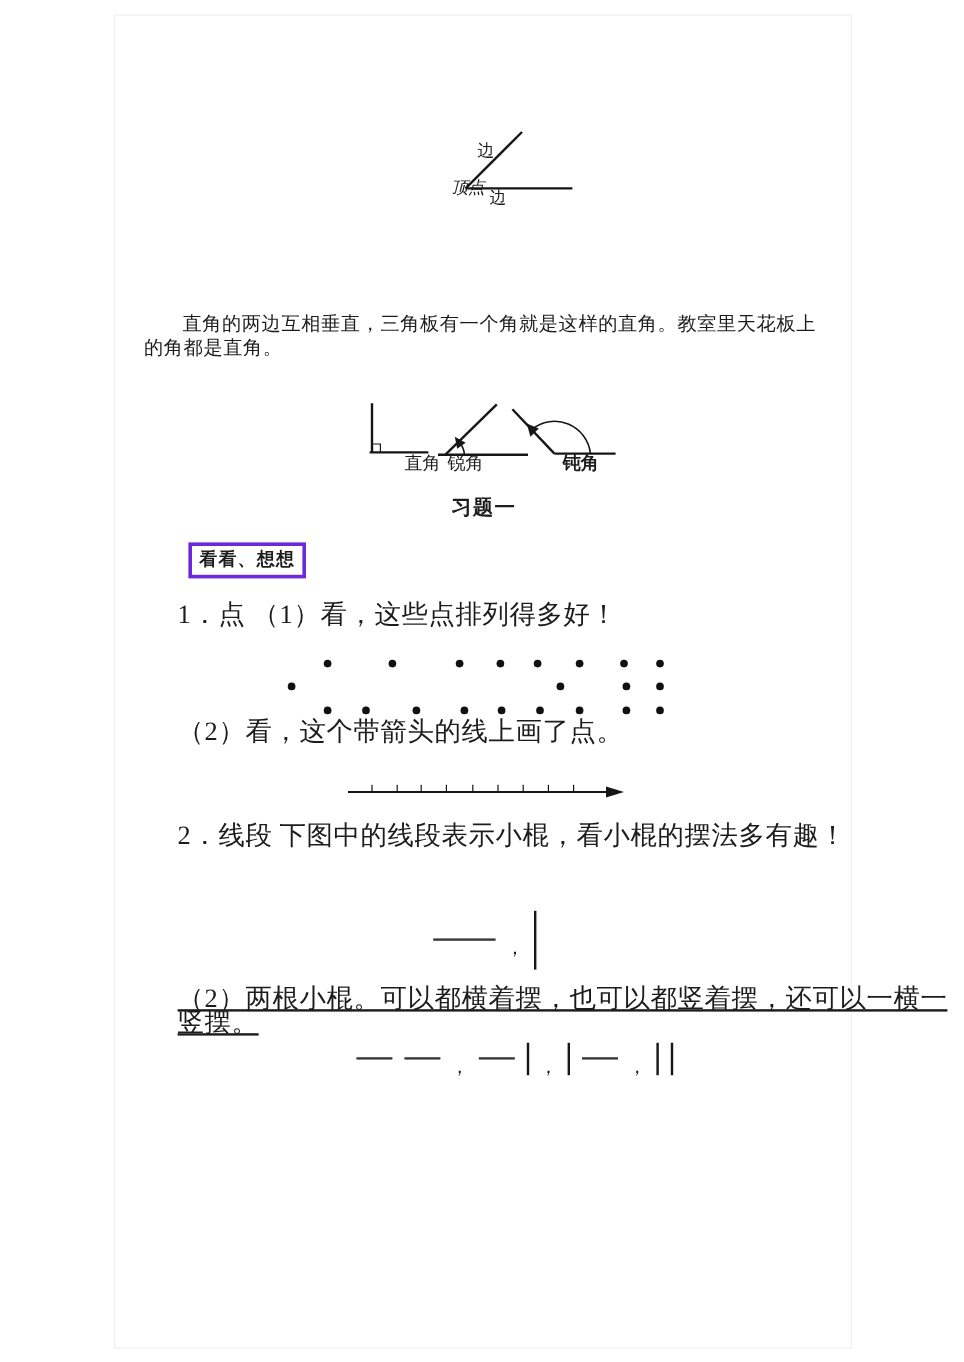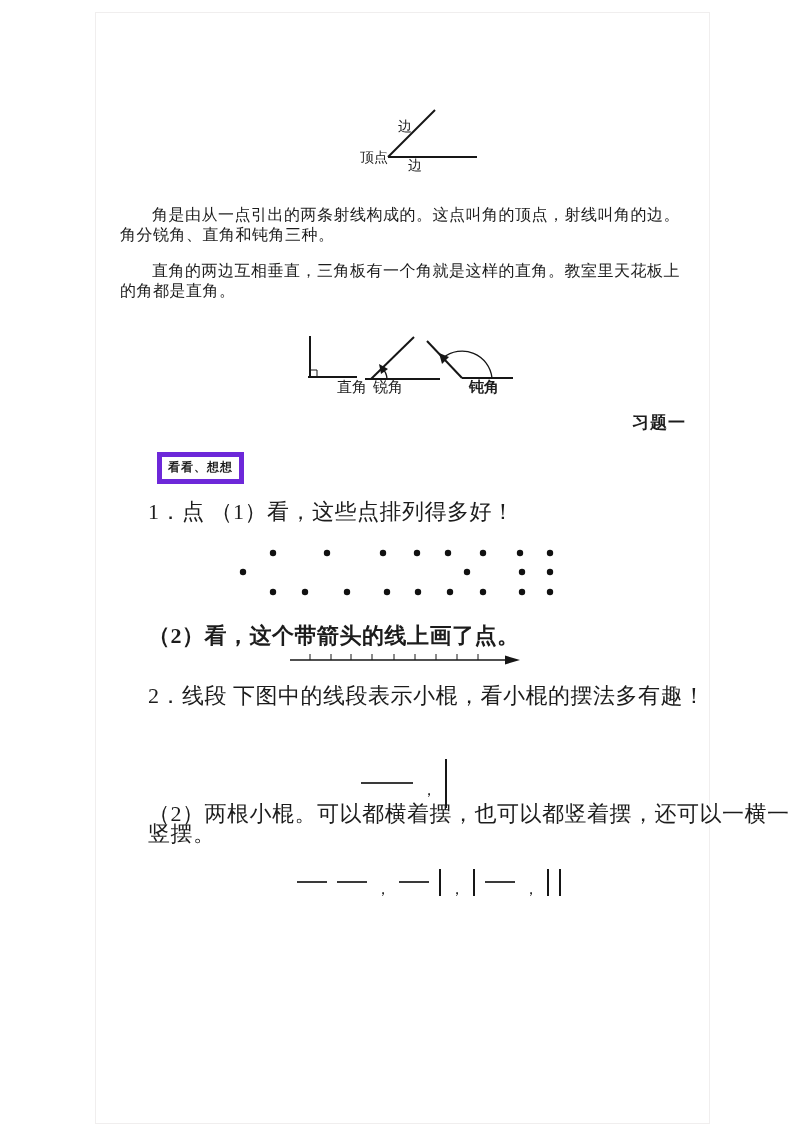--- a/index.html
+++ b/index.html
@@ -3,45 +3,44 @@
 <meta charset="utf-8">
 <style>
   html,body{margin:0;padding:0;background:#fff;}
   .page{position:relative;width:803px;height:1135px;background:#ffffff;overflow:hidden;
         font-family:"Liberation Serif", serif;color:#1c1c1c;}
   .frame{position:absolute;left:95px;top:12px;width:613px;height:1110px;border:1px solid #f0eeee;pointer-events:none;}
   .abs{position:absolute;}
   .para{position:absolute;left:120px;width:566px;font-size:16px;line-height:20px;text-indent:2em;letter-spacing:0.5px;}
   .small-label{position:absolute;font-size:14px;line-height:15px;}
   .fig-label{position:absolute;font-size:15px;line-height:16px;}
-  .heading{position:absolute;left:120px;top:411px;width:566px;text-align:right;font-size:17px;font-weight:bold;letter-spacing:1px;}
-  .boxed{position:absolute;left:157px;top:452px;border:5px solid #6d28d9;padding:2px 6px 3px 6px;font-size:12px;font-weight:bold;letter-spacing:1px;}
+  .heading{position:absolute;left:120px;top:411px;width:566px;text-align:center;font-size:17px;font-weight:bold;letter-spacing:1px;}
+  .boxed{position:absolute;left:157px;top:452px;border:3px solid #6d28d9;padding:2px 6px 3px 6px;font-size:15px;font-weight:bold;letter-spacing:1px;}
   .item{position:absolute;left:148px;font-size:22px;line-height:20px;letter-spacing:0.5px;}
   .stickrow{position:absolute;display:flex;align-items:center;}
   .stick-h{height:2px;background:#3a3a3a;margin:0 5px;}
   .stick-v{width:2px;background:#161616;margin:0 5px;}
   .stick-comma{font-size:16px;margin:0 3px;position:relative;top:7px;}
   svg{position:absolute;overflow:visible;}
   svg line, svg path, svg polyline{stroke:#161616;fill:none;}
 </style>
 </head>
 <body>
 
 <div class="page">
   <div class="frame"></div>
 
   <svg class="abs" style="left:345px;top:103px;" width="140" height="80" viewBox="0 0 140 80">
     <line x1="43" y1="54" x2="132" y2="54" stroke-width="2"></line>
     <line x1="43" y1="54" x2="90" y2="7" stroke-width="2"></line>
   </svg>
-  <span class="small-label" style="left:360px;top:150px;">顶点</span>
+  <span class="small-label" style="left:376px;top:150px;font-style:italic;">顶点</span>
   <span class="small-label" style="left:398px;top:119px;">边</span>
   <span class="small-label" style="left:408px;top:158px;">边</span>
 
-  <p class="para" style="top:189px;">角是由从一点引出的两条射线构成的。这点叫角的顶点，射线叫角的边。角分锐角、直角和钝角三种。</p>
   <p class="para" style="top:245px;">直角的两边互相垂直，三角板有一个角就是这样的直角。教室里天花板上的角都是直角。</p>
 
   <svg class="abs" style="left:295px;top:332px;" width="225" height="50" viewBox="0 0 225 50">
 
     <line x1="15" y1="4" x2="15" y2="45" stroke-width="2"></line>
     <line x1="13" y1="45" x2="62" y2="45" stroke-width="2"></line>
     <path d="M 15 38 L 22 38 L 22 45" stroke-width="1"></path>
 
     <line x1="70" y1="47" x2="145" y2="47" stroke-width="2"></line>
     <line x1="76" y1="47" x2="119" y2="5" stroke-width="2"></line>
@@ -80,21 +79,21 @@
       <circle cx="70" cy="52" r="3.2" fill="#111111" stroke="none"></circle>
       <circle cx="112" cy="52" r="3.2" fill="#111111" stroke="none"></circle>
       <circle cx="152" cy="52" r="3.2" fill="#111111" stroke="none"></circle>
       <circle cx="183" cy="52" r="3.2" fill="#111111" stroke="none"></circle>
       <circle cx="215" cy="52" r="3.2" fill="#111111" stroke="none"></circle>
       <circle cx="248" cy="52" r="3.2" fill="#111111" stroke="none"></circle>
       <circle cx="287" cy="52" r="3.2" fill="#111111" stroke="none"></circle>
       <circle cx="315" cy="52" r="3.2" fill="#111111" stroke="none"></circle>
     </svg>
 
-  <div class="item" style="top:626px;font-weight:bold;">（2）看，这个带箭头的线上画了点。</div>
+  <div class="item" style="top:600px;">（2）看，这个带箭头的线上画了点。</div>
 
   <svg id="number-line-svg" style="left:280px;top:645px;" width="245" height="30" viewBox="0 0 245 30">
     <line x1="10" y1="15" x2="226" y2="15" stroke-width="1.6"></line>
     <polygon points="225,10.5 240,15 225,19.5" fill="#161616" stroke="none"></polygon>
   <line x1="30" x2="30" y1="9" y2="15" stroke="#161616" stroke-width="1"></line>
       <line x1="51" x2="51" y1="9" y2="15" stroke="#161616" stroke-width="1"></line>
       <line x1="71" x2="71" y1="9" y2="15" stroke="#161616" stroke-width="1"></line>
       <line x1="92" x2="92" y1="9" y2="15" stroke="#161616" stroke-width="1"></line>
       <line x1="114" x2="114" y1="9" y2="15" stroke="#161616" stroke-width="1"></line>
       <line x1="135" x2="135" y1="9" y2="15" stroke="#161616" stroke-width="1"></line>
@@ -105,21 +104,21 @@
 
   <div class="item" style="top:686px;">2．线段 下图中的线段表示小棍，看小棍的摆法多有趣！</div>
 
 
   <div class="stickrow" id="one-stick" style="left:356px;top:757px;height:52px;">
       <div class="stick-h" style="width: 52px;"></div>
       <span class="stick-comma">，</span>
       <div class="stick-v" style="height: 49px;"></div>
     </div>
 
-  <div class="item" style="top:804px;">（2）两根小棍。可以都横着摆，也可以都竖着摆，还可以一横一竖摆。</div>
+  <div class="item" style="top:822px;text-decoration:underline;">（2）两根小棍。可以都横着摆，也可以都竖着摆，还可以一横一竖摆。</div>
 
   <div class="stickrow" id="two-sticks" style="left:292px;top:864px;height:36px;">
       <div class="stick-h" style="width: 30px;"></div>
       <div class="stick-h" style="width: 30px;"></div>
       <span class="stick-comma">，</span>
       <div class="stick-h" style="width: 30px;"></div>
       <div class="stick-v" style="height: 27px;"></div>
       <span class="stick-comma">，</span>
       <div class="stick-v" style="height: 27px;"></div>
       <div class="stick-h" style="width: 30px;"></div>

